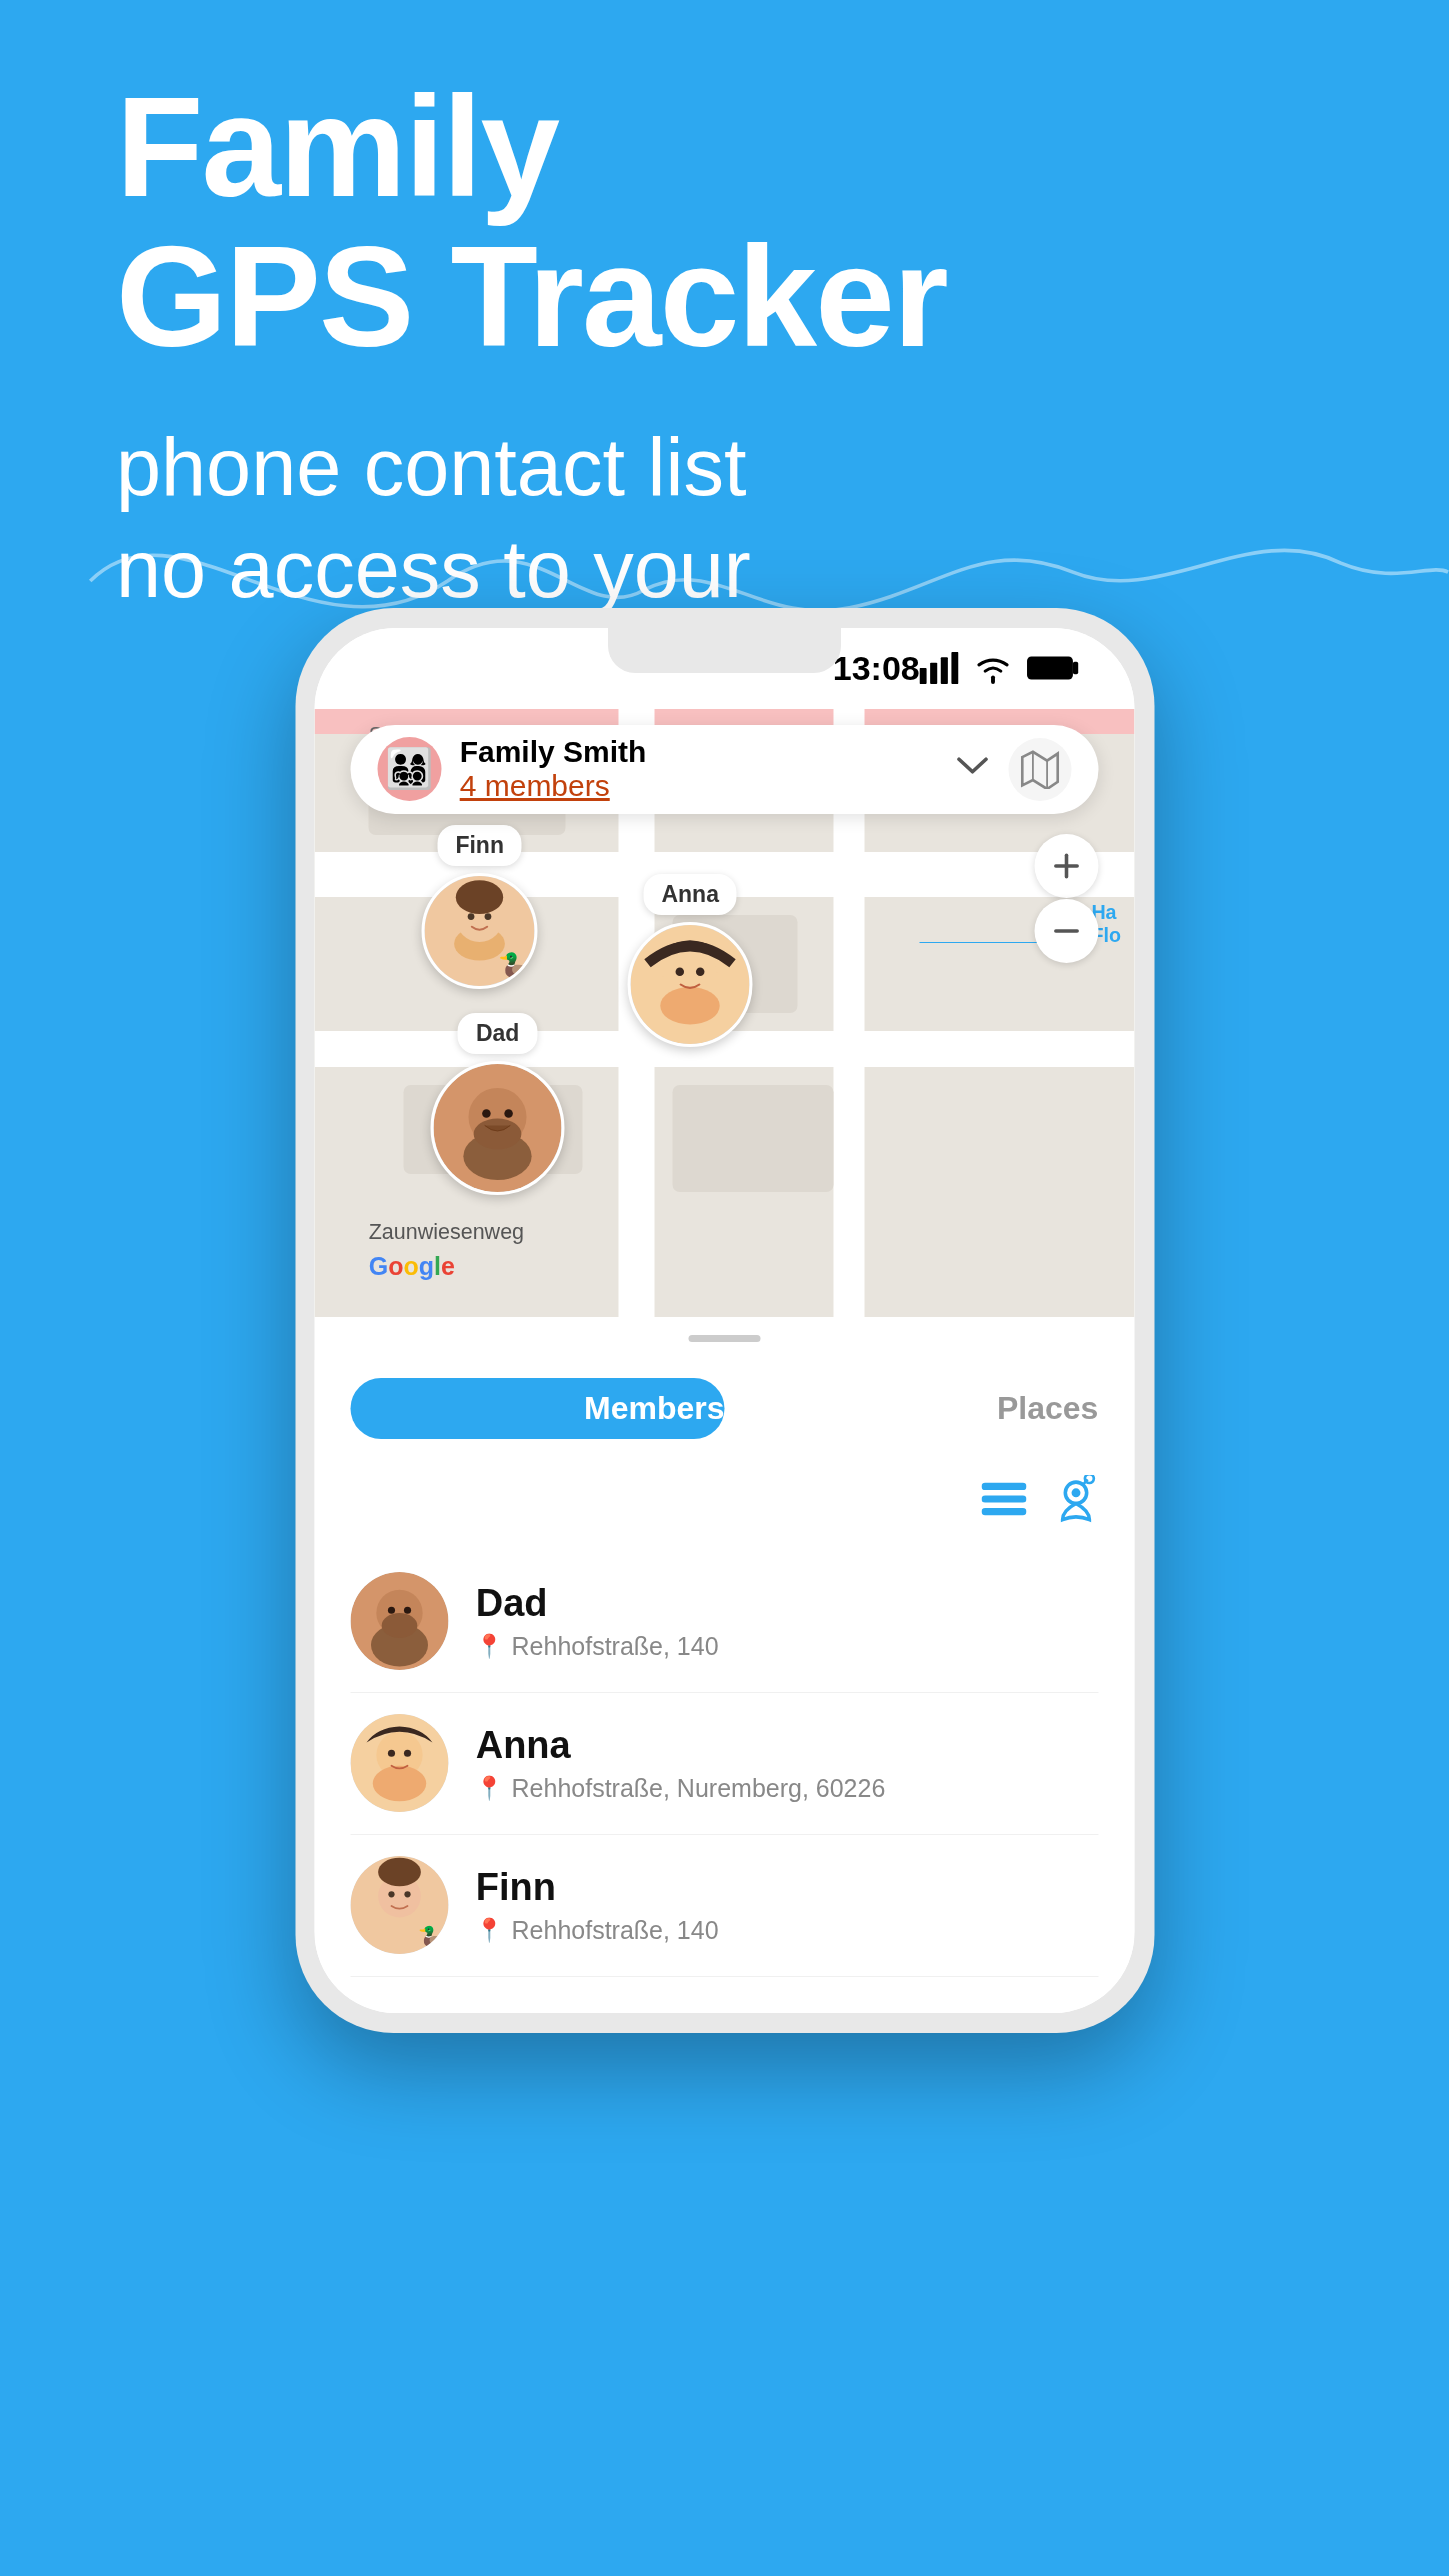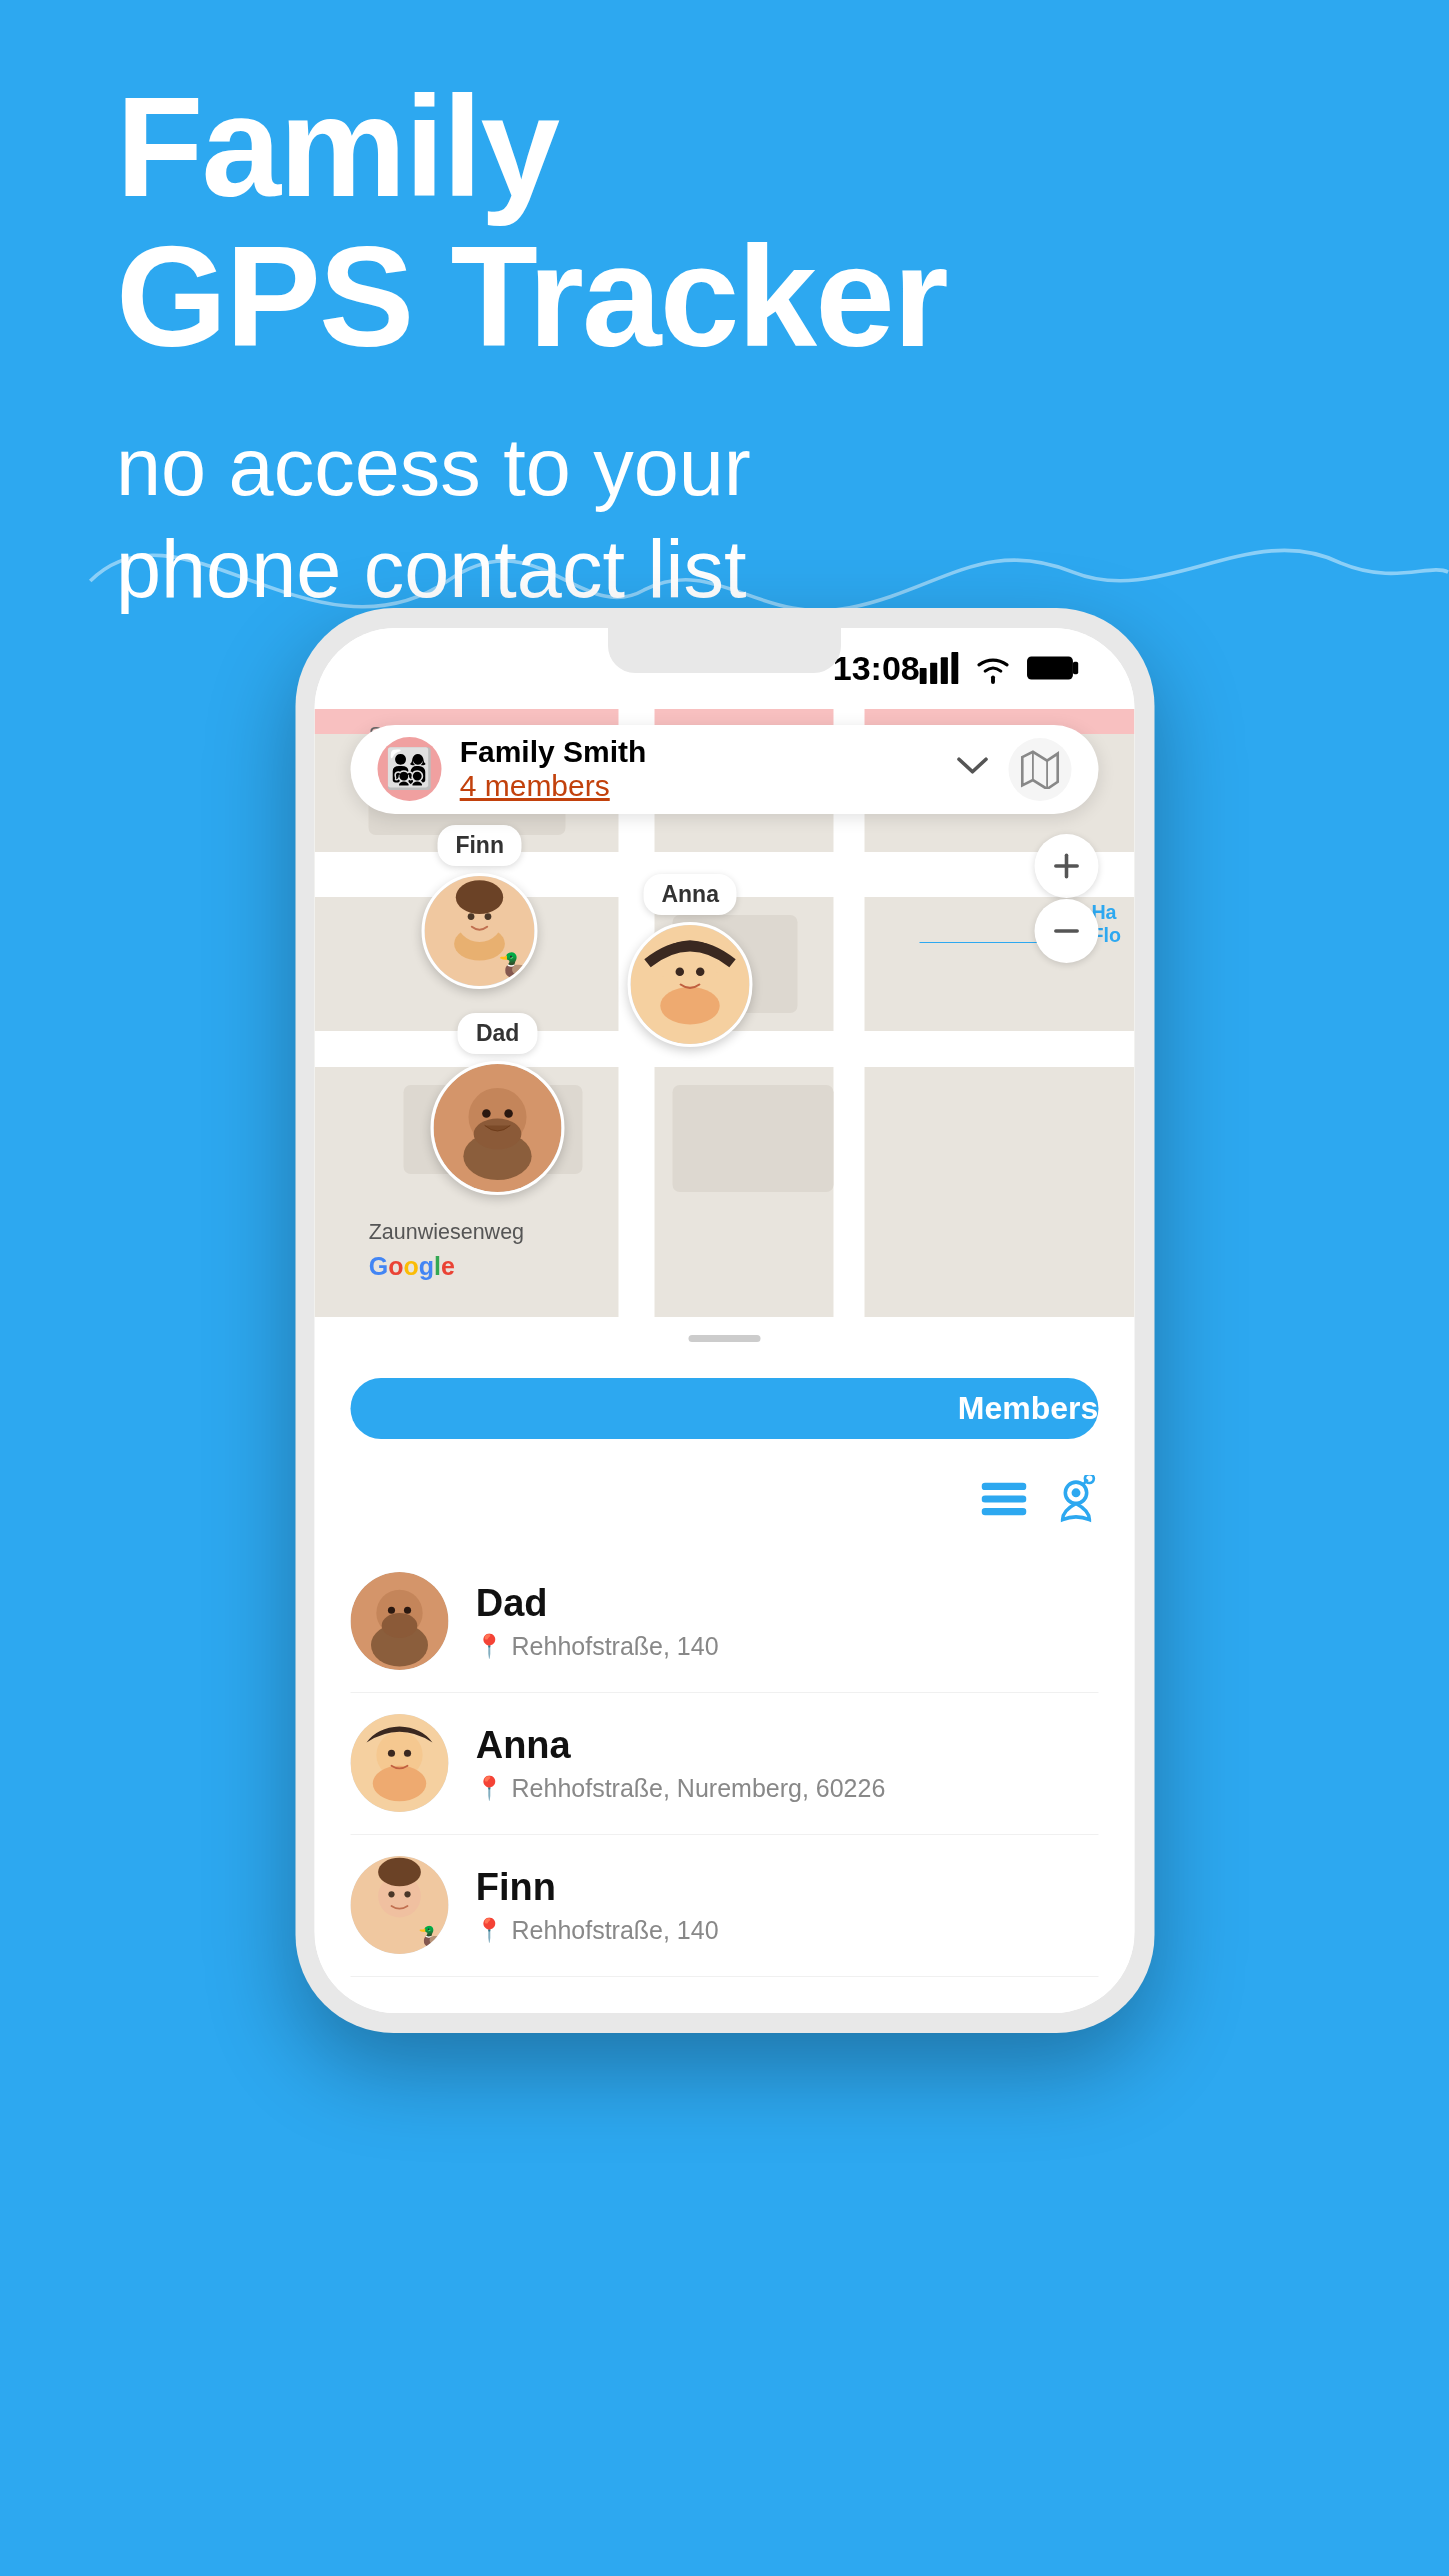--- a/index.html
+++ b/index.html
@@ -445,22 +445,22 @@
   </style>
 </head>
 <body>
 
 <div class="hero-text">
   <div class="hero-title">
     <div>Family</div>
     <div>GPS Tracker</div>
   </div>
   <div class="hero-subtitle">
+    <div>phone contact list</div>
     <div>no access to your</div>
-    <div>phone contact list</div>
   </div>
 </div>
 
 <svg class="swirl-svg" viewBox="0 0 1620 300" height="268">
   <path d="M 100 150 C 200 50, 350 250, 500 150 C 600 80, 650 200, 720 160 C 800 120, 850 200, 950 180 C 1050 160, 1100 100, 1200 140 C 1300 180, 1400 80, 1500 130 C 1560 155, 1600 130, 1620 140" fill="none" stroke="rgba(255,255,255,0.45)" stroke-width="4"></path>
 </svg>
 
 <div class="phone-wrapper">
   <div class="phone-frame">
     <div class="phone-inner">
@@ -602,20 +602,23 @@
         <div class="google-logo">
           <span class="g-blue">G</span><span class="g-red">o</span><span class="g-yellow">o</span><span class="g-blue2">g</span><span class="g-green">l</span><span class="g-red2">e</span>
         </div>
       </div>
 
       <div class="drag-handle"></div>
 
       <div class="bottom-tabs">
         <div class="tab-btn active">
           <span>Members</span>
+        </div>
+        <div class="tab-btn inactive">
+          <span>Places</span>
         </div>
       </div>
 
       <div class="members-section">
 
         <div class="list-header">
           <div class="list-icon-btn">
             <svg width="45" height="36" viewBox="0 0 50 40">
               <rect x="0" y="2" width="50" height="8" rx="4" fill="#2DA8F0"></rect>
               <rect x="0" y="16" width="50" height="8" rx="4" fill="#2DA8F0"></rect>

